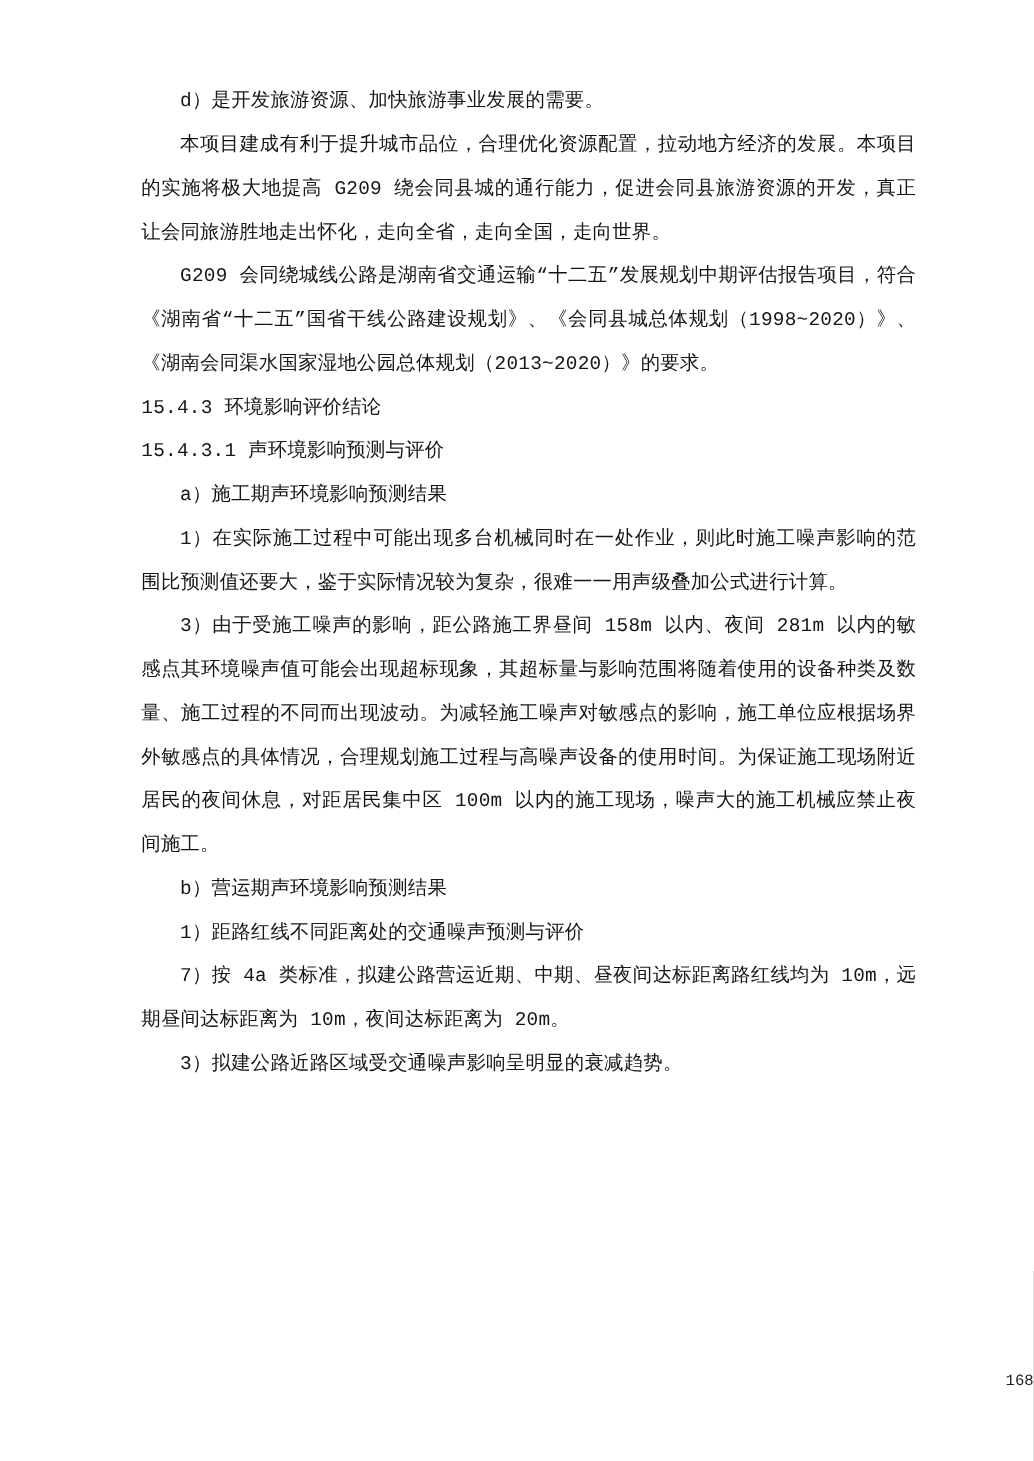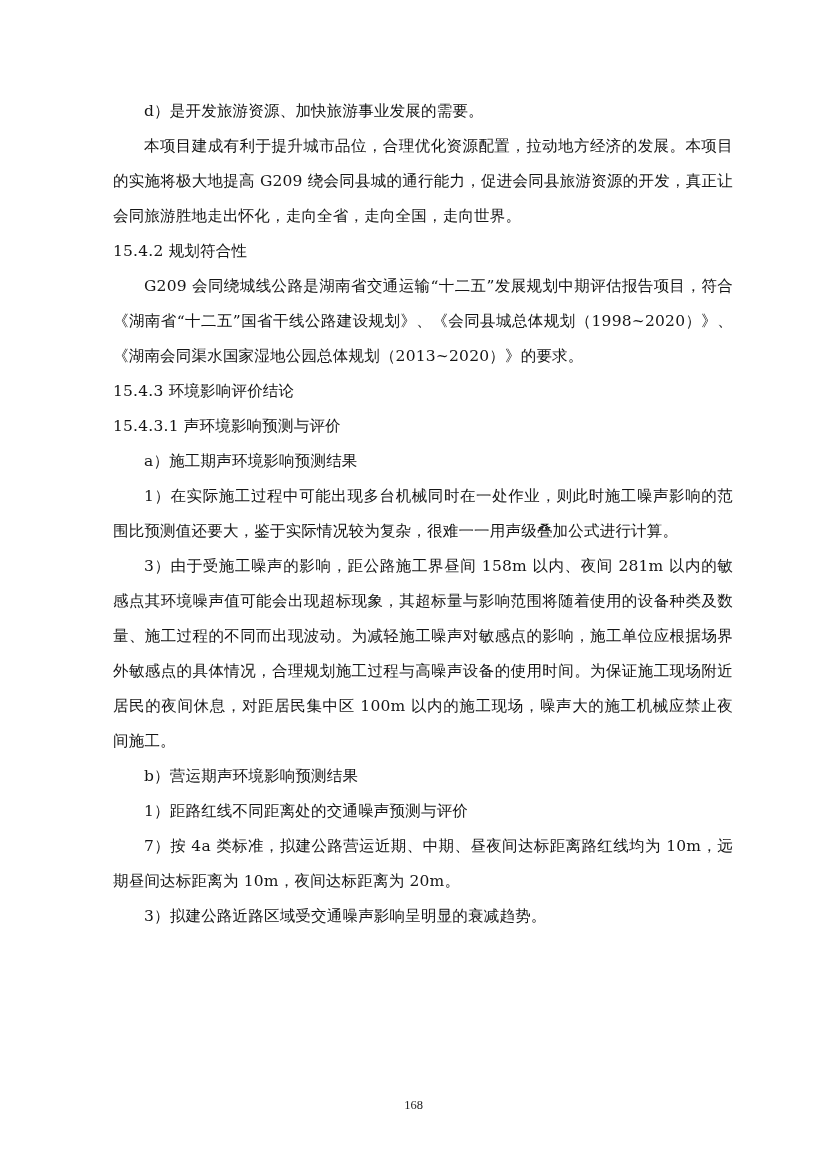--- a/index.html
+++ b/index.html
@@ -15,22 +15,23 @@
     height: 1169px;
     background: #ffffff;
     margin: 0 auto;
     position: relative;
     box-sizing: border-box;
     overflow: hidden;
   }
   .content {
     position: absolute;
     left: 113px;
-    top: 94px;
+    top: 64px;
     width: 620px;
+    font-family: Liberation Mono, monospace;
   }
   p {
     margin: 0 0 0 0;
     font-size: 15.5px;
     line-height: 35px;
     color: #151515;
     text-align: justify;
     text-justify: inter-ideograph;
     letter-spacing: 0.2px;
   }
@@ -38,34 +39,33 @@
     text-indent: 2em;
   }
   p.heading {
     text-indent: 0;
   }
   .pagenum {
     position: absolute;
     top: 1098px;
     left: 0;
     width: 827px;
-    text-align: center;
+    text-align: right;
     font-size: 12.5px;
     color: #222;
-    font-family: Liberation Serif, serif;
+    font-family: Liberation Mono, monospace;
   }
 </style>
 </head>
 <body>
 
 <div class="page">
   <div class="content">
     <p class="indent">d）是开发旅游资源、加快旅游事业发展的需要。</p>
     <p class="indent">本项目建成有利于提升城市品位，合理优化资源配置，拉动地方经济的发展。本项目的实施将极大地提高 G209 绕会同县城的通行能力，促进会同县旅游资源的开发，真正让会同旅游胜地走出怀化，走向全省，走向全国，走向世界。</p>
-    <p class="heading">15.4.2  规划符合性</p>
     <p class="indent">G209 会同绕城线公路是湖南省交通运输“十二五”发展规划中期评估报告项目，符合《湖南省“十二五”国省干线公路建设规划》、《会同县城总体规划（1998~2020）》、《湖南会同渠水国家湿地公园总体规划（2013~2020）》的要求。</p>
     <p class="heading">15.4.3  环境影响评价结论</p>
     <p class="heading">15.4.3.1  声环境影响预测与评价</p>
     <p class="indent">a）施工期声环境影响预测结果</p>
     <p class="indent">1）在实际施工过程中可能出现多台机械同时在一处作业，则此时施工噪声影响的范围比预测值还要大，鉴于实际情况较为复杂，很难一一用声级叠加公式进行计算。</p>
     <p class="indent">3）由于受施工噪声的影响，距公路施工界昼间 158m 以内、夜间 281m 以内的敏感点其环境噪声值可能会出现超标现象，其超标量与影响范围将随着使用的设备种类及数量、施工过程的不同而出现波动。为减轻施工噪声对敏感点的影响，施工单位应根据场界外敏感点的具体情况，合理规划施工过程与高噪声设备的使用时间。为保证施工现场附近居民的夜间休息，对距居民集中区 100m 以内的施工现场，噪声大的施工机械应禁止夜间施工。</p>
     <p class="indent">b）营运期声环境影响预测结果</p>
     <p class="indent">1）距路红线不同距离处的交通噪声预测与评价</p>
     <p class="indent">7）按 4a 类标准，拟建公路营运近期、中期、昼夜间达标距离路红线均为 10m，远期昼间达标距离为 10m，夜间达标距离为 20m。</p>
     <p class="indent">3）拟建公路近路区域受交通噪声影响呈明显的衰减趋势。</p>

